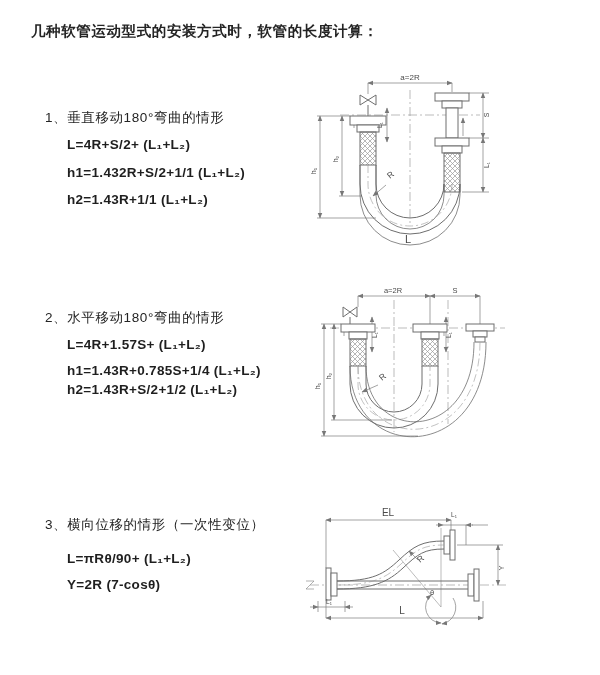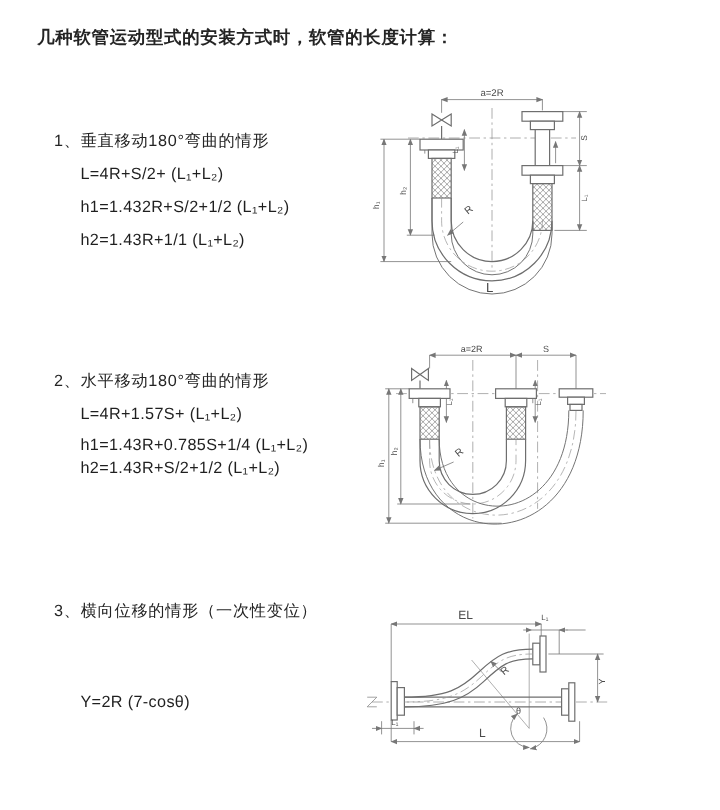--- a/index.html
+++ b/index.html
@@ -1,41 +1,42 @@
 <!DOCTYPE html>
 <html><head>
 <meta charset="utf-8">
 <style>
   html,body{margin:0;padding:0;background:#fff;}
   .page{position:relative;width:536px;height:675px;background:#ffffff;overflow:hidden;
         font-family:"Liberation Sans","DejaVu Sans",sans-serif;color:#242424;}
   .title{position:absolute;left:31px;top:22px;font-size:14.5px;font-weight:bold;letter-spacing:.6px;}
   .heading{position:absolute;left:45px;font-size:13.5px;font-weight:normal;letter-spacing:.6px;}
-  .formula{position:absolute;left:67px;font-size:13.5px;font-weight:400;letter-spacing:.3px;color:#1f1f1f;}
+  .formula{position:absolute;left:67px;font-size:13.5px;font-weight:700;letter-spacing:.3px;color:#1f1f1f;}
   svg.diag{position:absolute;}
   svg text{font-family:"Liberation Sans","DejaVu Sans",sans-serif;fill:#4a4a4a;}
 </style>
 </head>
 <body>
 
 <div class="page">
 
   <div class="title">几种软管运动型式的安装方式时，软管的长度计算：</div>
 
   <div class="heading" style="top:109px">1、垂直移动180°弯曲的情形</div>
   <div class="formula" style="top:137px">L=4R+S/2+ (L₁+L₂)</div>
-  <div class="formula" style="top:165px">h1=1.432R+S/2+1/2 (L₁+L₂)</div>
+  <div class="formula" style="top:165px">h1=1.432R+S/2+1/1 (L₁+L₂)</div>
   <div class="formula" style="top:192px">h2=1.43R+1/1 (L₁+L₂)</div>
 
   <div class="heading" style="top:309px">2、水平移动180°弯曲的情形</div>
   <div class="formula" style="top:337px">L=4R+1.57S+ (L₁+L₂)</div>
   <div class="formula" style="top:363px">h1=1.43R+0.785S+1/4 (L₁+L₂)</div>
   <div class="formula" style="top:382px">h2=1.43R+S/2+1/2 (L₁+L₂)</div>
 
-  <div class="heading" style="top:500px">3、横向位移的情形（一次性变位）</div>
+  <div class="heading" style="top:516px">3、横向位移的情形（一次性变位）</div>
+  <div class="formula" style="top:551px">L=πRθ/90+ (L₁+L₂)</div>
   <div class="formula" style="top:577px">Y=2R (7-cosθ)</div>
 
   <svg class="diag" style="left:310px;top:66px" width="280" height="195" viewBox="0 0 280 195">
     <defs>
       <marker id="ar1" viewBox="0 0 10 10" refX="9" refY="5" markerWidth="8" markerHeight="8" orient="auto-start-reverse">
         <path d="M0,1 L10,5 L0,9 z" fill="#777"></path>
       </marker>
       <pattern id="br1" width="5" height="5" patternUnits="userSpaceOnUse">
         <path d="M0,5 L5,0 M0,0 L5,5" stroke="#9a9a9a" stroke-width="0.7" fill="none"></path>
       </pattern>

